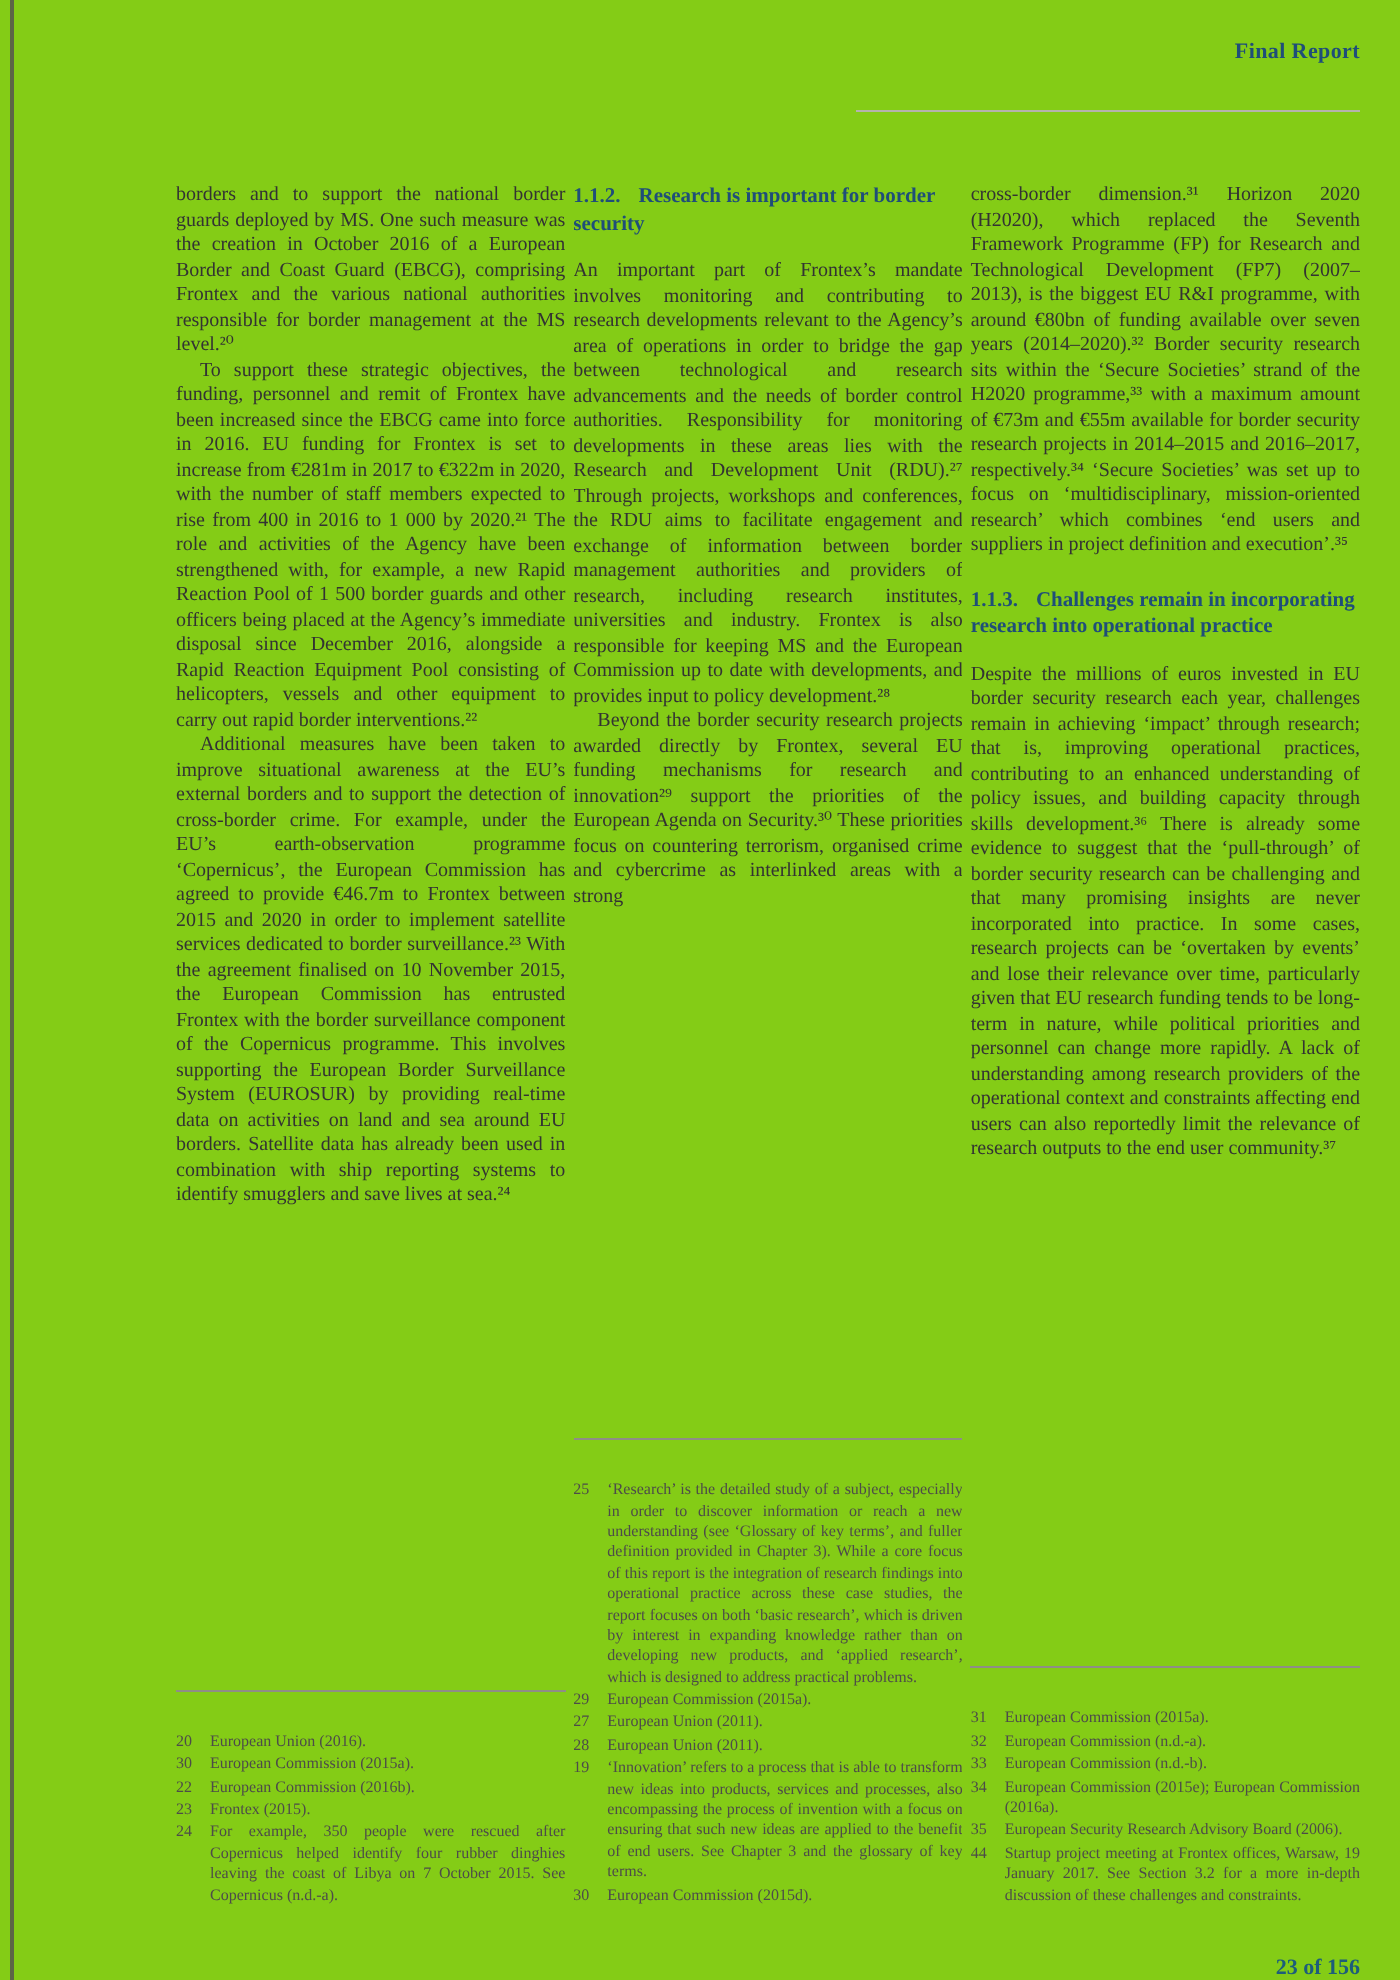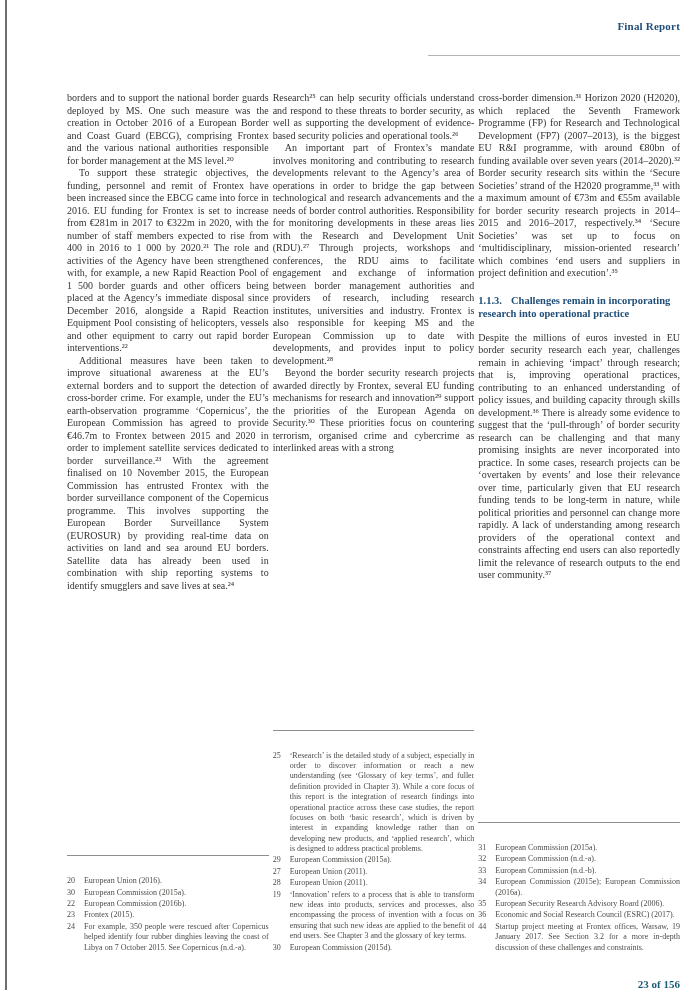--- a/index.html
+++ b/index.html
@@ -1,21 +1,21 @@
 <!DOCTYPE html>
 <html lang="en" style="--heading-navy: #1f4e79; --page-number-teal: #1d5d7b; --footer-bar-navy: #2f3c6e;"><head>
 <meta charset="utf-8">
 <style>
   * { margin:0; padding:0; box-sizing:border-box; }
   html, body { width:700px; }
   body { background:#e9e8e4; }
   .page {
     position:relative;
     width:700px; height:990px;
-    background:#ffffff;
+    background:#84cc16;
     font-family:"Liberation Serif","DejaVu Serif",serif;
     color:#333;
     overflow:hidden;
   }
   .scan-edge {
     position:absolute; left:5px; top:0; bottom:0; width:2px;
     background:#55544f; opacity:.85;
   }
   
   .hdr { padding:20px 20px 0 68px; text-align:right; }
@@ -23,23 +23,22 @@
     font-weight:bold; font-size:11px; letter-spacing:.2px;
     color:var(--heading-navy, #1f4e79);
   }
   .hdr-rule {
     display:inline-block; width:252px; height:1px;
     background:#b5b3ae; margin-top:5px; vertical-align:top;
   }
   
   .columns {
     display:flex; gap:4px;
-    margin:24px 20px 0 67px;
+    margin:24px 20px 0 88px;
     height:862px;
-    justify-content:flex-end;
   }
   .col { flex:1 1 0; display:flex; flex-direction:column; overflow:hidden; }
   .para {
     font-size:10px; line-height:1.25; text-align:justify;
     hyphens:auto; -webkit-hyphens:auto;
   }
   .para + .para { text-indent:12px; }
   h2.sec-heading {
     font-size:10.5px; line-height:1.3; font-weight:bold;
     color:var(--heading-navy, #1f4e79);
@@ -102,21 +101,23 @@
           <span class="fn-text">Frontex (2015).</span>
         </div>
         <div class="fn">
           <span class="fn-num">24</span>
           <span class="fn-text">For example, 350 people were rescued after Copernicus helped identify four rubber dinghies leaving the coast of Libya on 7 October 2015. See Copernicus (n.d.-a).</span>
         </div>
       </div>
     </section>
 
     <section class="col">
-      <p class="para">Research²⁵ can help security officials understand and respond to these threats to border security, as well as supporting the development of evidence-based security policies and operational tools.²⁶</p>
+      <h2 class="sec-heading">
+        <span class="h-num">1.1.2.</span><span>Research is important for border security</span>
+      </h2>
       <p class="para">An important part of Frontex’s mandate involves monitoring and contributing to research developments relevant to the Agency’s area of operations in order to bridge the gap between technological and research advancements and the needs of border control authorities. Responsibility for monitoring developments in these areas lies with the Research and Development Unit (RDU).²⁷ Through projects, workshops and conferences, the RDU aims to facilitate engagement and exchange of information between border management authorities and providers of research, including research institutes, universities and industry. Frontex is also responsible for keeping MS and the European Commission up to date with developments, and provides input to policy development.²⁸</p>
       <p class="para">Beyond the border security research projects awarded directly by Frontex, several EU funding mechanisms for research and innovation²⁹ support the priorities of the European Agenda on Security.³⁰ These priorities focus on countering terrorism, organised crime and cybercrime as interlinked areas with a strong</p>
       <div class="footnotes">
         <div class="fn">
           <span class="fn-num">25</span>
           <span class="fn-text">‘Research’ is the detailed study of a subject, especially in order to discover information or reach a new understanding (see ‘Glossary of key terms’, and fuller definition provided in Chapter 3). While a core focus of this report is the integration of research findings into operational practice across these case studies, the report focuses on both ‘basic research’, which is driven by interest in expanding knowledge rather than on developing new products, and ‘applied research’, which is designed to address practical problems.</span>
         </div>
         <div class="fn">
           <span class="fn-num">29</span>
           <span class="fn-text">European Commission (2015a).</span>
@@ -161,24 +162,20 @@
         </div>
         <div class="fn">
           <span class="fn-num">34</span>
           <span class="fn-text">European Commission (2015e); European Commission (2016a).</span>
         </div>
         <div class="fn">
           <span class="fn-num">35</span>
           <span class="fn-text">European Security Research Advisory Board (2006).</span>
         </div>
         <div class="fn">
-          <span class="fn-num">36</span>
-          <span class="fn-text">Economic and Social Research Council (ESRC) (2017).</span>
-        </div>
-        <div class="fn">
           <span class="fn-num">44</span>
           <span class="fn-text">Startup project meeting at Frontex offices, Warsaw, 19 January 2017. See Section 3.2 for a more in-depth discussion of these challenges and constraints.</span>
         </div>
       </div>
     </section>
 
   </div>
 
   <div class="page-num">23 of 156</div>
   <div class="footer-bar"></div>

